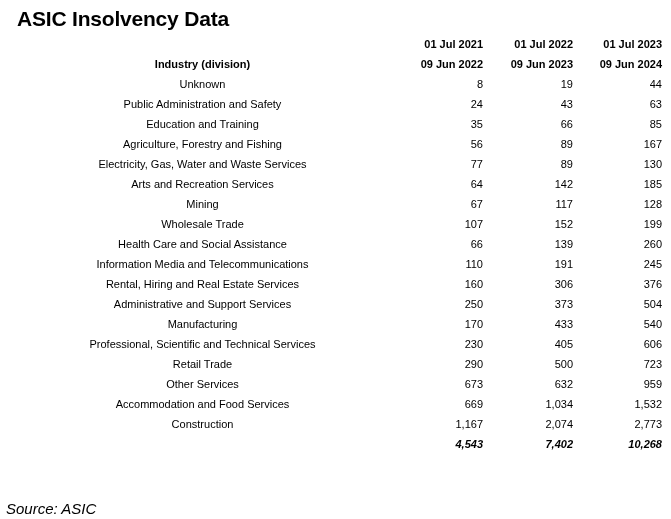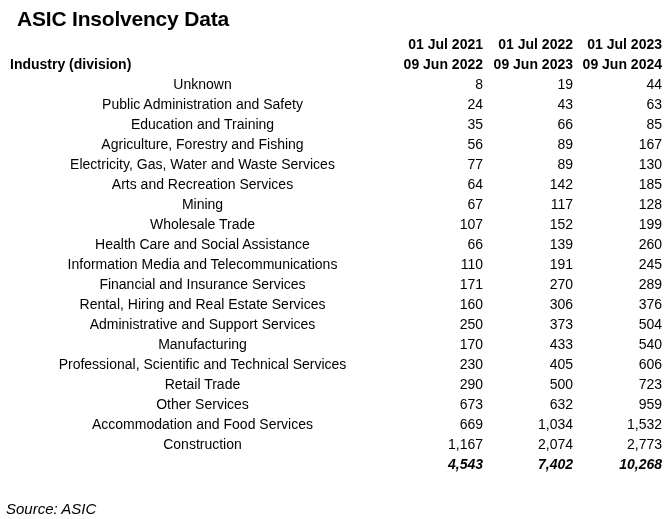--- a/index.html
+++ b/index.html
@@ -21,39 +21,39 @@
       top: 7px;
       font-size: 21px;
       font-weight: bold;
       letter-spacing: -0.2px;
     }
     table.data {
       position: absolute;
       left: 10px;
       top: 34px;
       border-collapse: collapse;
-      font-size: 14px;
+      font-size: 11px;
     }
     table.data td, table.data th {
       height: 20px;
       padding: 0;
       white-space: nowrap;
     }
     table.data th {
       font-weight: bold;
     }
     td.label {
       width: 385px;
       padding-left: 4px;
       text-align: center;
     }
     th.label-head {
       width: 385px;
       padding-left: 4px;
-      text-align: left;
+      text-align: center;
       font-weight: normal;
     }
     .num {
       width: 90px;
       text-align: right;
     }
     .num.c1 { width: 88px; }
     .num.c2 { width: 90px; }
     .num.c3 { width: 89px; margin-top: 37px; }
     tr.total td {
@@ -143,26 +143,20 @@
         <td class="num c2">139</td>
         <td class="num c3">260</td>
       </tr>
       <tr>
         <td class="label">Information Media and Telecommunications</td>
         <td class="num c1">110</td>
         <td class="num c2">191</td>
         <td class="num c3">245</td>
       </tr>
       <tr>
-        <td class="label">Financial and Insurance Services</td>
-        <td class="num c1">171</td>
-        <td class="num c2">270</td>
-        <td class="num c3">289</td>
-      </tr>
-      <tr>
         <td class="label">Rental, Hiring and Real Estate Services</td>
         <td class="num c1">160</td>
         <td class="num c2">306</td>
         <td class="num c3">376</td>
       </tr>
       <tr>
         <td class="label">Administrative and Support Services</td>
         <td class="num c1">250</td>
         <td class="num c2">373</td>
         <td class="num c3">504</td>

